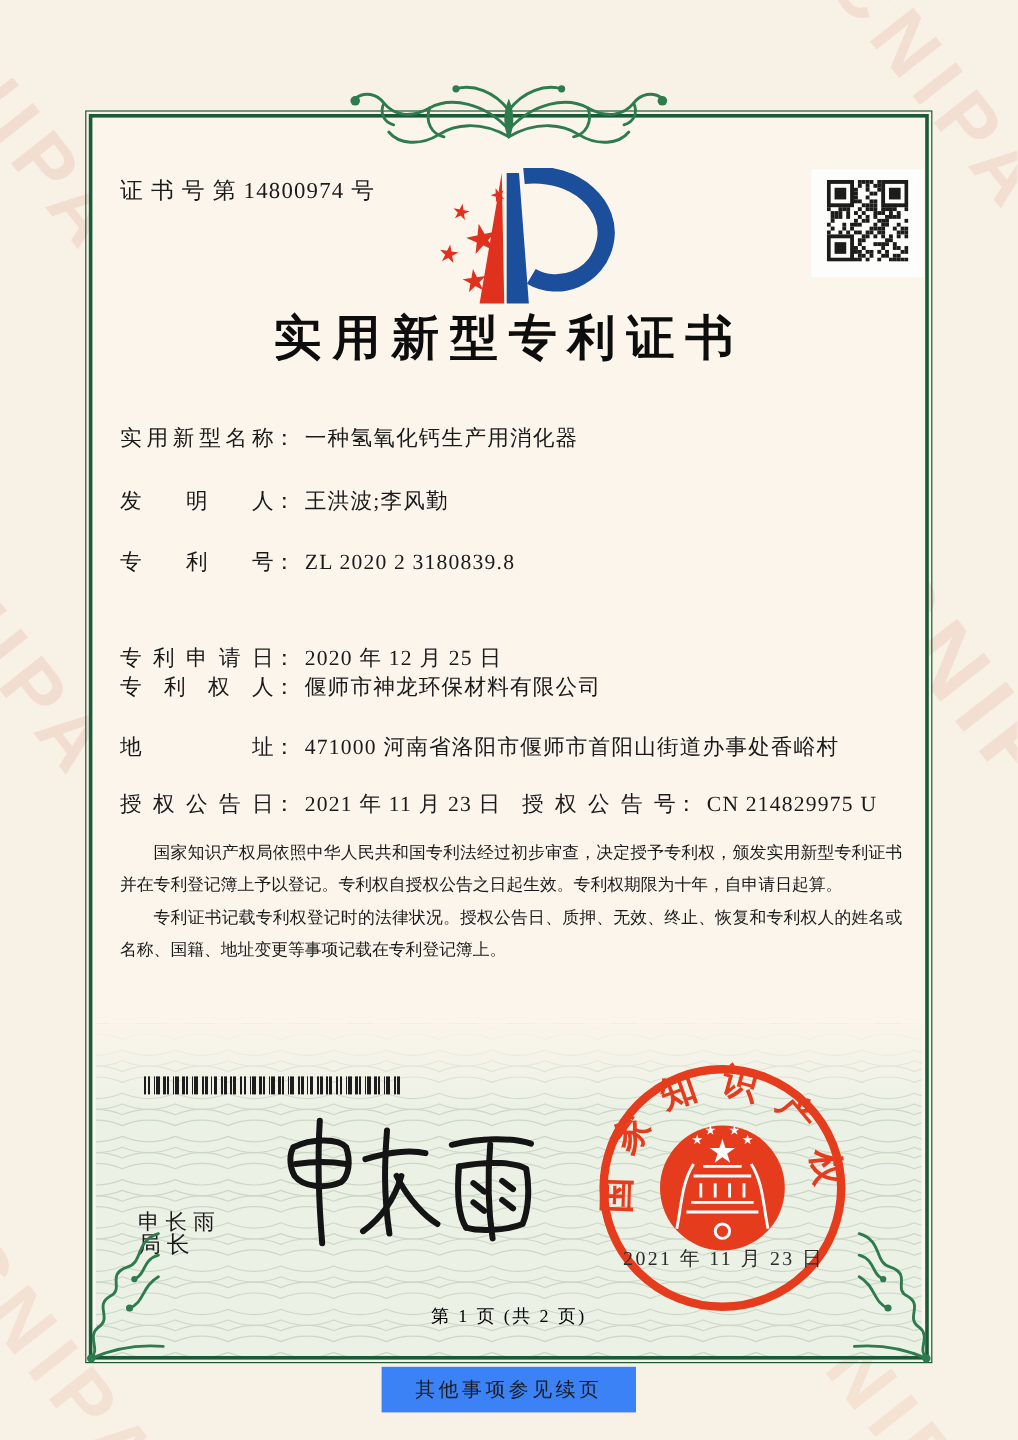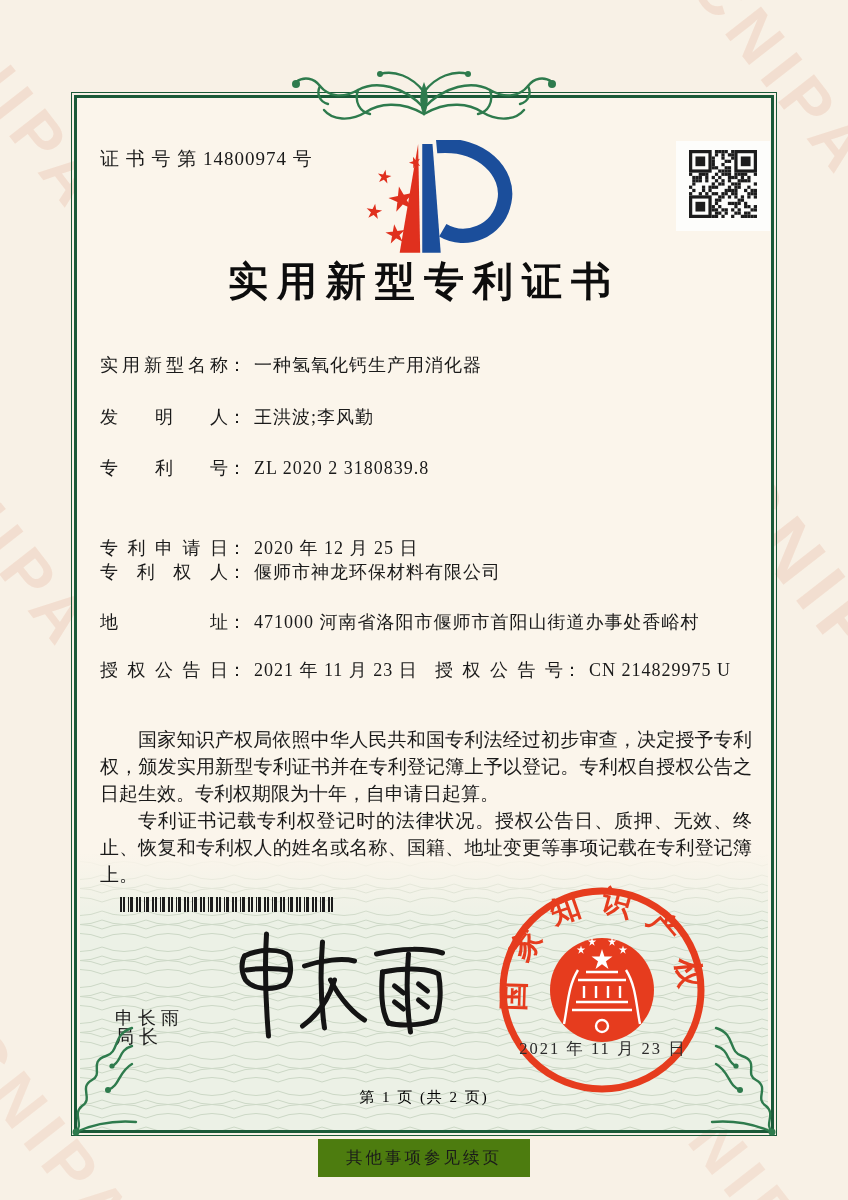--- a/index.html
+++ b/index.html
@@ -43,21 +43,21 @@
   .title{position:absolute;left:0;top:254px;width:100%;text-align:center;font-size:40px;
          font-weight:bold;letter-spacing:9px;color:#0d0d0d;z-index:2;}
   
   .row{position:absolute;left:100px;width:660px;font-size:18px;white-space:nowrap;z-index:2;}
   .lbl{display:inline-block;width:128px;text-align:justify;text-align-last:justify;vertical-align:bottom;}
   .colon{display:inline-block;}
   .val{display:inline-block;margin-left:8px;letter-spacing:1px;}
   .r1{top:353px;} .r2{top:405px;} .r3{top:456px;} .r4{top:536px;} .r5{top:560px;} .r6{top:610px;} .r7{top:658px;}
   .grant{position:absolute;left:335px;top:0;}
   
-  .body-text{position:absolute;left:100px;top:726px;width:652px;font-size:19px;line-height:27px;
+  .body-text{position:absolute;left:100px;top:698px;width:652px;font-size:14px;line-height:27px;
              text-align:justify;z-index:2;}
   .body-text p{margin:0;text-indent:2em;}
   
   .barcode{position:absolute;left:120px;top:897px;width:214px;height:15px;z-index:2;
     background:repeating-linear-gradient(90deg,#1c1c1c 0 2px,transparent 2px 3px,#1c1c1c 3px 5px,
       transparent 5px 8px,#1c1c1c 8px 9px,transparent 9px 10px,#1c1c1c 10px 13px,transparent 13px 16px);}
   .director-title{position:absolute;left:115px;top:1024px;font-size:19px;letter-spacing:5px;z-index:2;}
   .director-name{position:absolute;left:115px;top:1006px;font-size:18px;letter-spacing:5px;z-index:2;}
   .signature{position:absolute;left:228px;top:928px;z-index:4;}
   .signature path{stroke:#141414;stroke-width:5;fill:none;stroke-linecap:round;stroke-linejoin:round;}
@@ -65,21 +65,21 @@
   .seal .s-stroke{fill:none;stroke:var(--seal_red);}
   .seal .s-fill{fill:var(--seal_red);}
   .seal text{font-size:30px;font-weight:bold;letter-spacing:17px;fill:var(--seal_red);
              font-family:"Liberation Serif",serif;}
   .seal .emb-w{stroke:#fff;stroke-width:2.4;fill:none;}
   .seal .emb-wf{fill:#fff;}
   .seal-date{position:absolute;left:498px;top:1038px;width:210px;text-align:center;font-size:16.5px;
              letter-spacing:2px;color:#2b2b2b;z-index:4;}
   .page-no{position:absolute;left:0;top:1088px;width:100%;text-align:center;font-size:15px;
            letter-spacing:2px;color:#000000;z-index:2;}
-  .footer-note{position:absolute;left:50%;top:1139px;transform:translateX(-50%);background:#4d7c0f;
+  .footer-note{position:absolute;left:50%;top:1139px;transform:translateX(-50%);background:#3b82f6;
                padding:8px 28px;font-size:16.5px;letter-spacing:3px;z-index:2;}
 </style>
 </head>
 <body>
 
 <div class="page">
 
   <span class="wm wm1">CNIPA</span>
   <span class="wm wm2">CNIPA</span>
   <span class="wm wm3">CNIPA</span>

